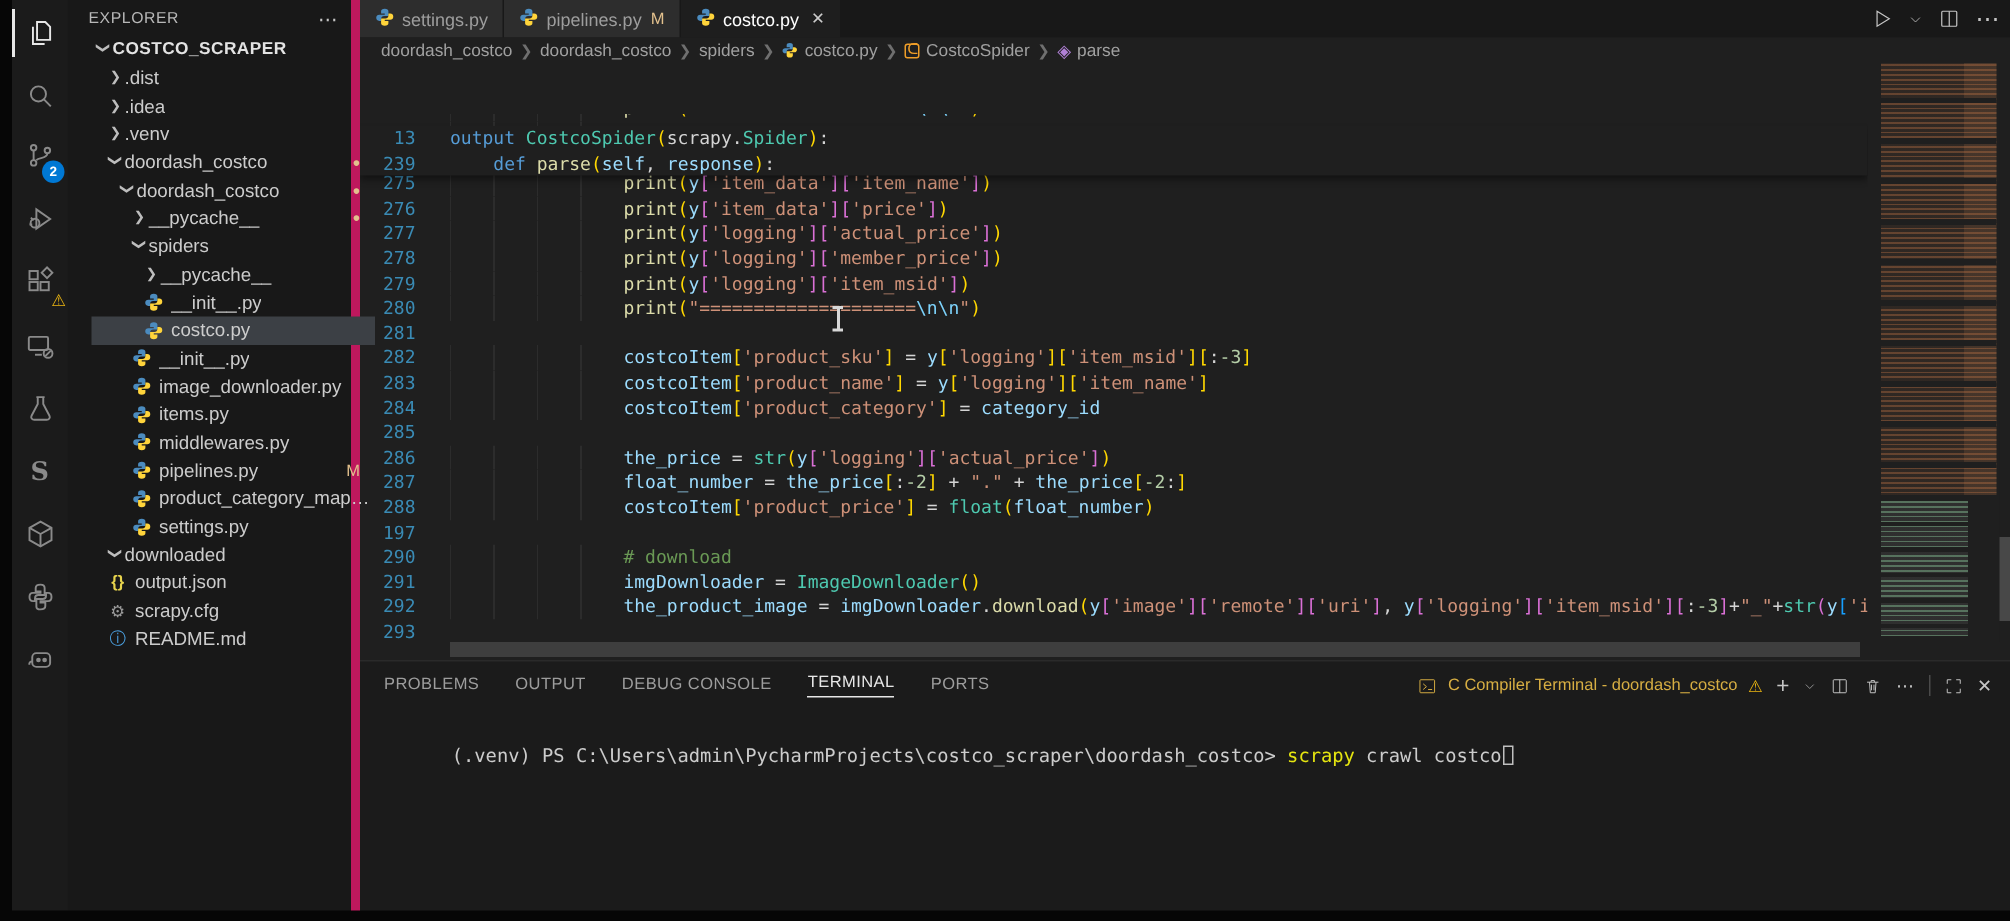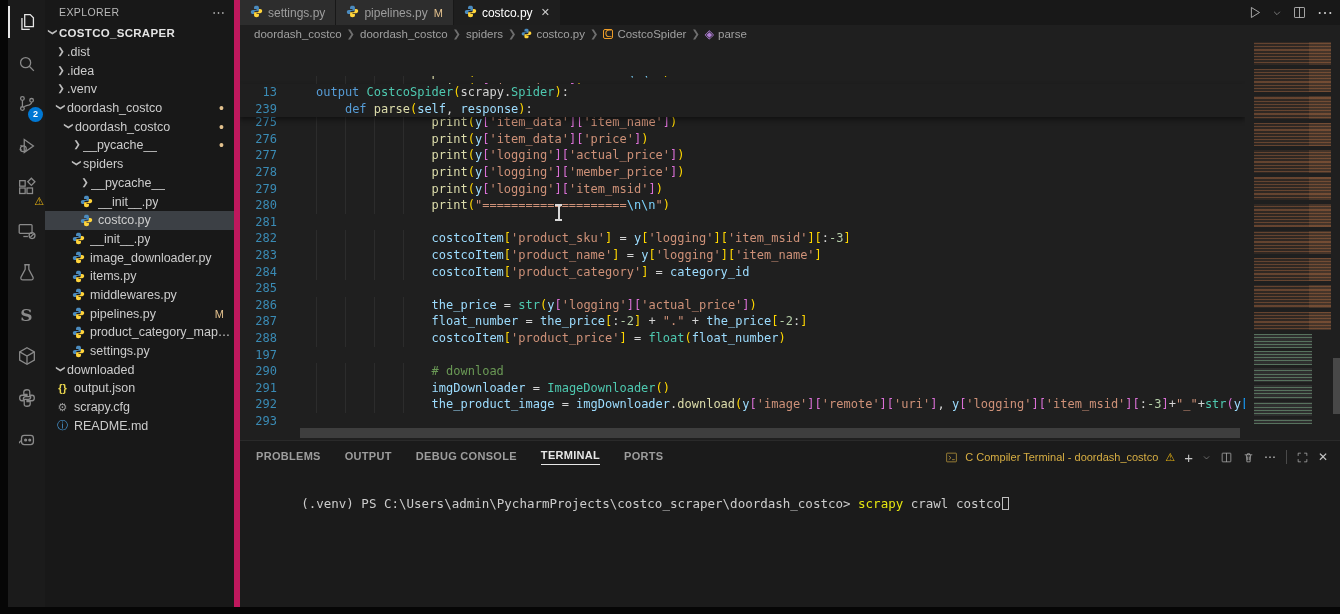--- a/index.html
+++ b/index.html
@@ -20,21 +20,21 @@
   .act-badge { position:absolute; right:2px; bottom:2px; min-width:15px; height:15px; border-radius:50%; background:#0078d4;
     color:#fff; font-size:9px; line-height:15px; text-align:center; font-weight:bold; }
   .act-warn { position:absolute; right:1px; bottom:1px; font-size:11px; color:#e9b411; line-height:11px; }
   .s-letter { font-size:17px; font-weight:bold; color:#8a8a8a; font-family:"DejaVu Serif", serif; }
 
   
   #sidebar { position:absolute; left:45px; top:0; width:195px; height:614px; background:#181818; z-index:40; border-right:6px solid #be185d; }
   #sidebar-header { position:absolute; top:0; left:0; width:100%; height:24px; display:flex; align-items:center; padding:0 8px 0 14px; }
   #sidebar-title { font-size:10.5px; letter-spacing:.4px; color:#b8b8b8; flex:1; }
   #sidebar-more { color:#c5c5c5; font-size:13px; letter-spacing:1px; cursor:pointer; }
-  #tree { position:absolute; top:24px; left:0; width:100%; }
+  #tree { position:absolute; top:24px; left:16px; width:100%; }
   .trow { position:relative; height:18.7px; display:flex; align-items:center; color:#cccccc; font-size:12.5px; cursor:pointer; white-space:nowrap; }
   .trow.selected { background:#3c4045; }
   .trow .chev { width:12px; font-size:9px; color:#bdbdbd; text-align:center; flex:none; transform:translateY(-1px); }
   .trow .chev.exp { transform:rotate(90deg) translateX(-1px); }
   .trow .ficon { width:15px; height:14px; flex:none; margin-right:4px; display:flex; align-items:center; justify-content:center; font-size:11px; }
   .trow .lbl { overflow:hidden; text-overflow:ellipsis; }
   .trow.root .lbl { font-weight:bold; color:#e3e3e3; font-size:11.5px; letter-spacing:.3px; }
   .trow .badge { position:absolute; right:10px; color:#e2c08d; font-size:11px; }
   .trow .badge.dot { font-size:14px; line-height:10px; }
   .json-icon { color:#e8d44d; font-weight:bold; font-size:10px; }
@@ -59,21 +59,21 @@
     padding-left:14px; font-size:11.5px; color:#a0a0a0; background:#1f1f1f; }
   .bc-item { display:flex; align-items:center; cursor:pointer; }
   .bc-sep { margin:0 5px; color:#6f6f6f; font-size:10px; }
   .bc-ico { margin-right:4px; display:flex; }
   .bc-class { color:#ee9d28; font-size:10px; border:1px solid #ee9d28; border-radius:2px; width:10px; height:10px;
     display:inline-flex; align-items:center; justify-content:center; line-height:10px; }
   .bc-method { color:#b180d7; font-size:12px; }
 
   
   #editor { position:absolute; left:0; top:42px; width:1005px; height:396px; overflow:hidden; }
-  .code-row { position:relative; height:16.6px; display:flex; font-size:12px; line-height:16.6px; white-space:pre; font-family:"DejaVu Sans Mono", monospace;gap:16px; }
+  .code-row { position:relative; height:16.6px; display:flex; font-size:12px; line-height:16.6px; white-space:pre; font-family:"DejaVu Sans Mono", monospace; }
   .gut { width:60px; flex:none; text-align:right; padding-right:23px; color:#3a8bb5; user-select:none; }
   .ctext { position:relative; flex:1; overflow:hidden; }
   .ctext.guides::before { content:""; position:absolute; left:0; top:0; width:88px; height:100%;
     background:repeating-linear-gradient(to right, #2c2c2c 0 1px, transparent 1px 28.9px); }
   .ctext .ind { display:inline-block; }
   #sticky { position:absolute; left:0; top:42px; width:1005px; background:#1f1f1f; z-index:10;
     box-shadow:0 3px 5px rgba(0,0,0,.45); }
   #code-area { position:absolute; top:34px; left:0; width:100%; }
   .clipline { height:5px; overflow:hidden; }
   .clipline .code-row { margin-top:-12px; }
@@ -102,21 +102,21 @@
       repeating-linear-gradient(to bottom, rgba(135,195,150,.45) 0 1.1px, transparent 1.1px 3.3px),
       linear-gradient(90deg, rgba(160,160,160,.12) 0 100%);
   }
   #vscroll { position:absolute; left:1093px; top:42px; width:7px; height:386px; }
   #vthumb { position:absolute; left:0; top:316px; width:7px; height:56px; background:rgba(121,121,121,.45); }
   #hscroll { position:absolute; left:60px; top:428px; width:945px; height:10px; }
   #hthumb { position:absolute; left:0; top:0; width:940px; height:10px; background:rgba(121,121,121,.35); }
 
   
   #panel { position:absolute; left:0; top:440px; width:1100px; height:167px; background:#1b1b1b; border-top:1px solid #2a2a2a; }
-  #panel-tabs { position:absolute; left:16px; top:4px; display:flex; gap:24px; height:24px; align-items:center;font-weight:bold; }
+  #panel-tabs { position:absolute; left:16px; top:4px; display:flex; gap:24px; height:24px; align-items:center; }
   .ptab { font-size:11px; letter-spacing:.3px; color:#9d9d9d; cursor:pointer; padding-bottom:3px; }
   .ptab.active { color:#e7e7e7; border-bottom:1px solid #e7e7e7; }
   #panel-right { position:absolute; right:12px; top:4px; height:24px; display:flex; align-items:center; gap:9px; color:#c5c5c5; }
   #term-desc { display:flex; align-items:flex-start; gap:7px; color:#d7ae43; font-size:11px; cursor:pointer; }
   #term-desc svg { stroke:#d7ae43; fill:none; stroke-width:1.2; }
   .pi { cursor:pointer; display:flex; align-items:center; font-size:12px; }
   .pi svg { stroke:#c5c5c5; fill:none; stroke-width:1.2; }
   .psep { width:1px; height:14px; background:#4a4a4a; }
   #terminal { position:absolute; left:16px; top:40px; font-size:12.5px; color:#cccccc; white-space:pre; }
   .tk-cmd { color:#e5e510; }

